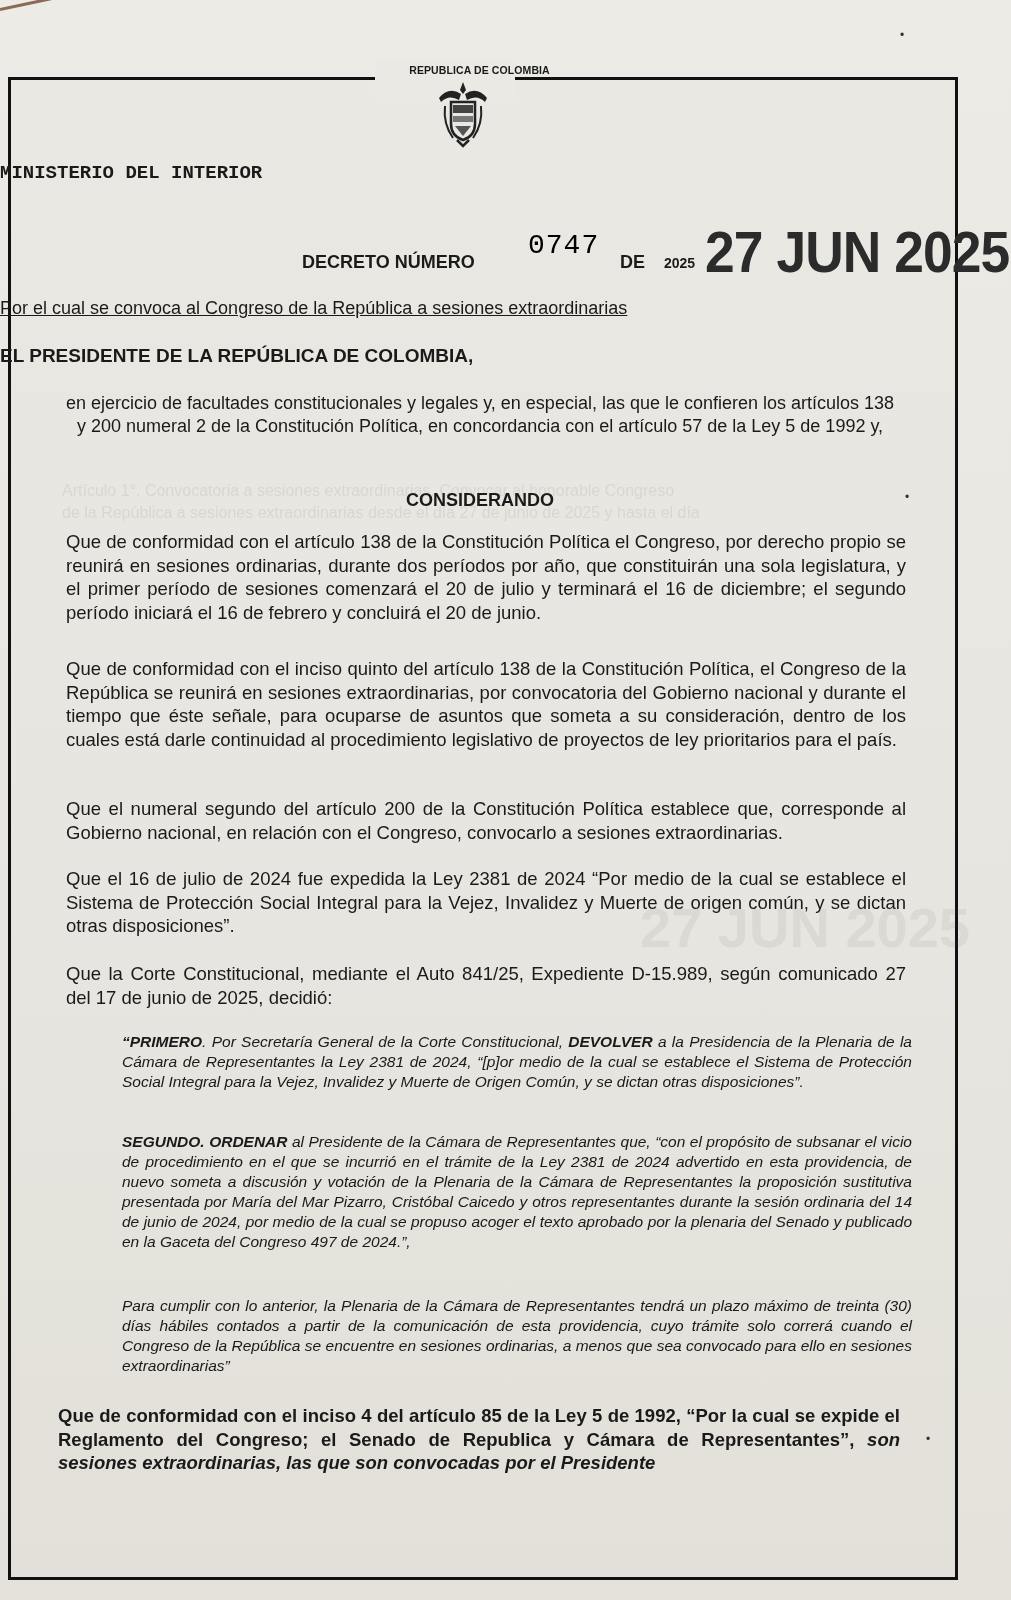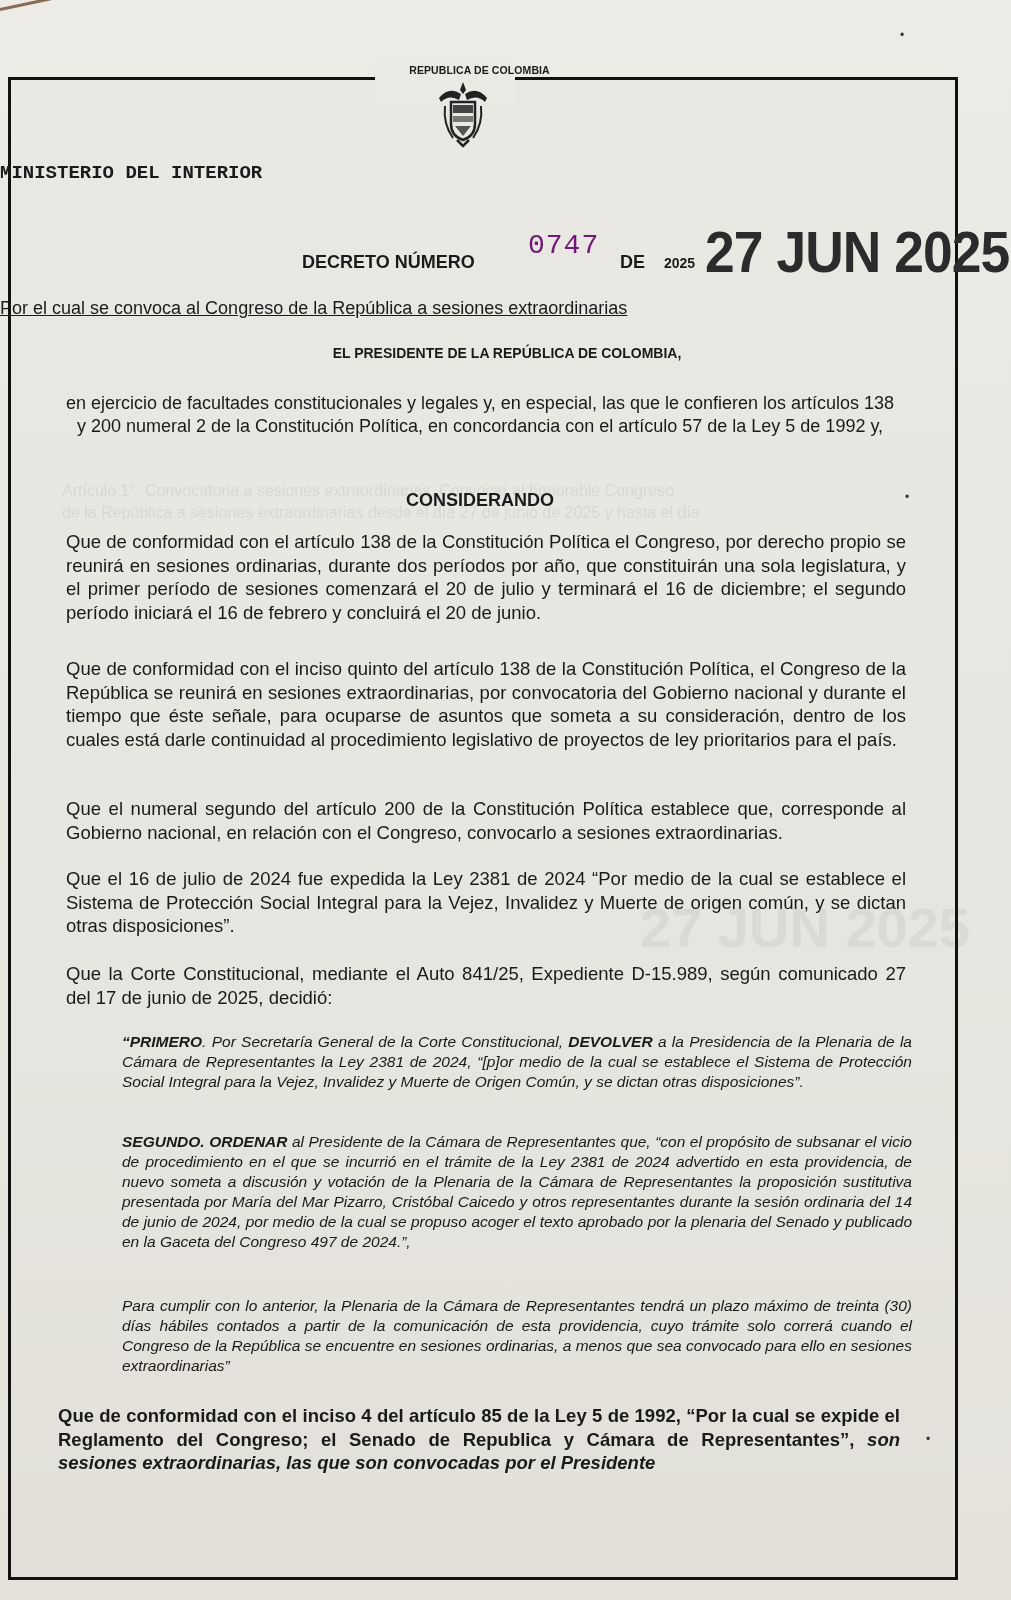--- a/index.html
+++ b/index.html
@@ -26,34 +26,34 @@
   }
   .ministry {
     position: absolute; top: 162px; left: 0; width: 950px; text-align: left;
     font-size: 19px; font-weight: bold; font-family: Liberation Mono, monospace;
   }
   .decree-line {
     position: absolute; top: 252px; left: 302px; font-size: 18px; font-weight: bold;
   }
   .decree-number {
     position: absolute; top: 230px; left: 528px; font-family: "Liberation Mono", monospace;
-    font-size: 28px; color: #701a75; letter-spacing: 1px;
+    font-size: 28px; color: #000000; letter-spacing: 1px;
   }
   .decree-de { position: absolute; top: 252px; left: 620px; font-size: 18px; font-weight: bold; text-align: right; }
   .decree-year { position: absolute; top: 255px; left: 664px; font-size: 14px; font-weight: bold; }
   .stamp-date {
     position: absolute; top: 218px; left: 705px; font-size: 58px; font-weight: bold;
     color: #2b2b2b; letter-spacing: -1px; white-space: nowrap;
     font-family: "Liberation Sans", sans-serif; transform: scaleX(0.92); transform-origin: left;
   }
   .subtitle {
     position: absolute; top: 298px; left: 0; width: 960px; text-align: left; font-size: 18px; text-decoration: underline;
   }
   .president {
-    position: absolute; top: 345px; left: 0; width: 960px; text-align: center; font-size: 14px; font-weight: bold; padding-left: 27px;
+    position: absolute; top: 345px; left: 0; width: 960px; text-align: left; font-size: 19px; font-weight: bold;
   }
   .powers {
     position: absolute; top: 392px; left: 60px; width: 840px; text-align: center;
     font-size: 18px; line-height: 23px;
   }
   .considering {
     position: absolute; top: 490px; left: 0; width: 960px; text-align: center; font-size: 18px; font-weight: bold;
   }
   .para {
     position: absolute; left: 66px; width: 840px; font-size: 18.5px; line-height: 23.5px;

